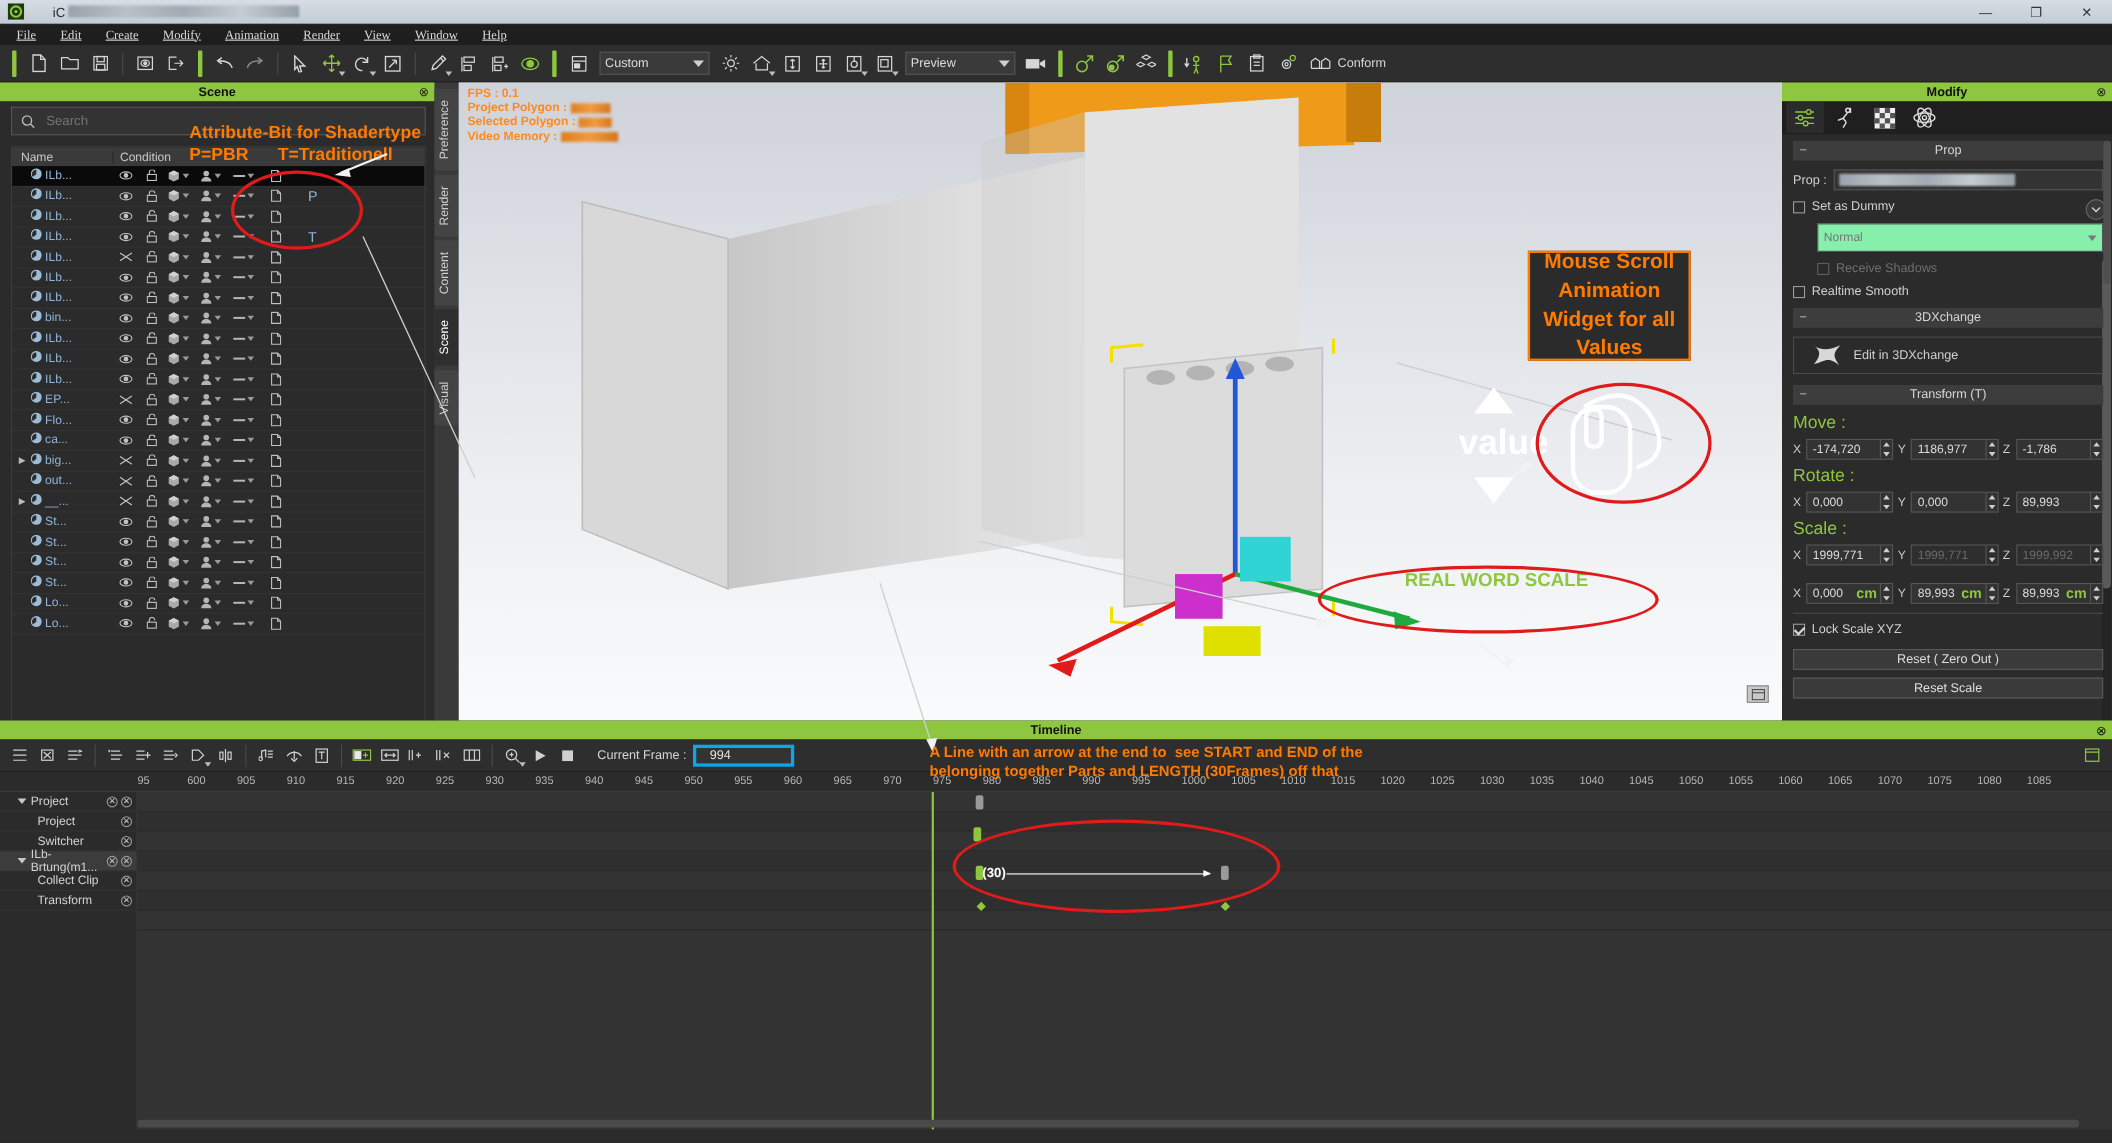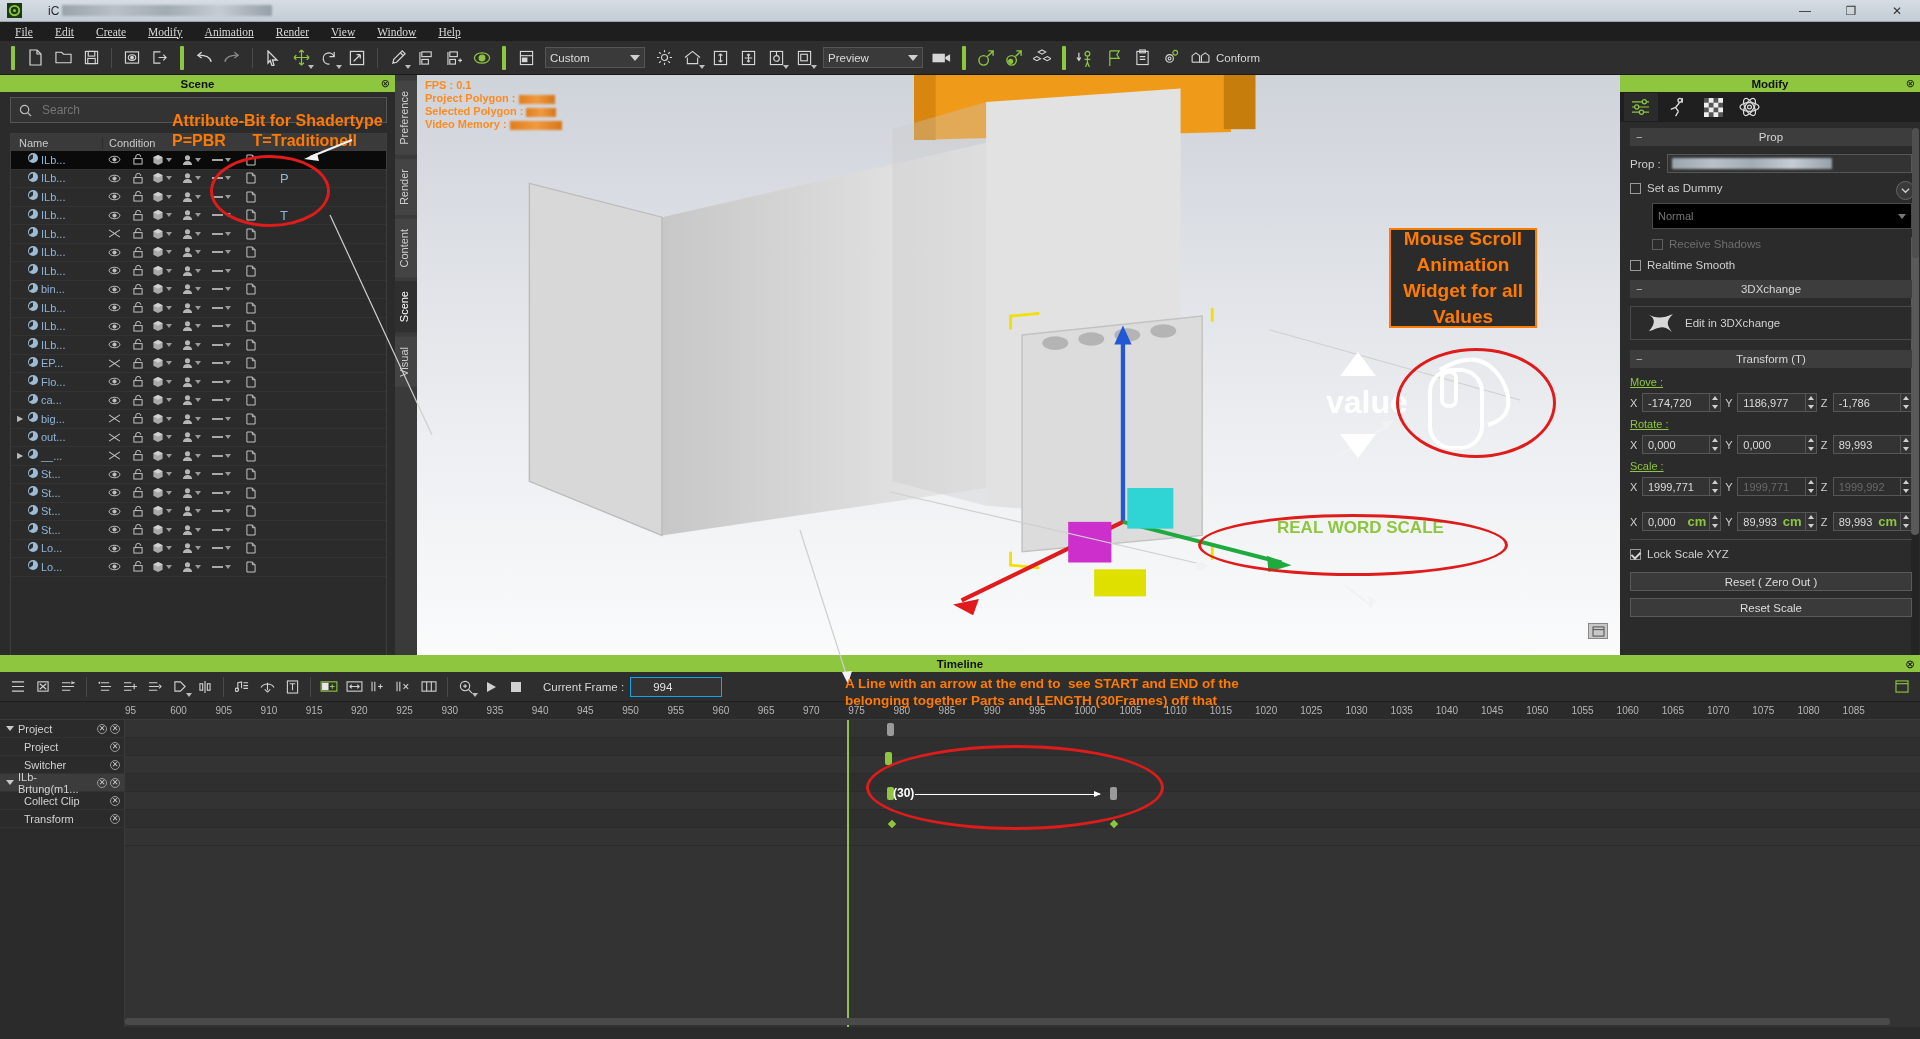--- a/index.html
+++ b/index.html
@@ -114,26 +114,26 @@
   .sec-head .mn{position:absolute;left:6px;color:#bbb;}
   .frow { display:flex; align-items:center; gap:6px; font-size:11.5px; color:#cfcfcf; margin-bottom:9px;}
   .lbl { color:#cfcfcf; font-size:11.5px;}
   .txtin { flex:1; height:19px; background:#333; border:1px solid #565656; color:#ddd; font-size:11px;
     display:flex; align-items:center; padding:0 4px;}
   .cbx { width:11px;height:11px;border:1px solid #9a9a9a; background:#2b2b2b; display:inline-block;
     position:relative; }
   .cbx.on:after{content:"";position:absolute;left:2px;top:0px;width:4px;height:7px;border:solid #d8d8d8;
     border-width:0 2px 2px 0;transform:rotate(45deg);}
   .dim { color:#6e6e6e; }
-  .selbox{height:19px;background:#000000;border:1px solid #4a4a4a;display:flex;align-items:center;
+  .selbox{height:19px;background:#86efac;border:1px solid #4a4a4a;display:flex;align-items:center;
      padding:12px 5px;font-size:11px;color:#777;}
   .selbox .ar{margin-left:auto;width:0;height:0;border-left:4px solid transparent;border-right:4px solid transparent;border-top:5px solid #777;}
   .xbtn{height:34px;border:1px solid #4a4a4a;display:flex;align-items:center;gap:10px;padding:0 14px;
      font-size:11.5px;color:#d0d0d0;margin-bottom:10px;}
-  .grn { color:#8ec63f; font-size:11px;text-decoration:underline;}
+  .grn { color:#8ec63f; font-size:16px;}
   .spin-row{display:flex;align-items:center;gap:4px;margin-bottom:6px;}
   .ax{width:8px;font-size:11px;color:#cfcfcf;}
   .spin{flex:1;height:19px;background:#333;border:1px solid #565656;display:flex;align-items:center;}
   .spin .v{flex:1;font-size:11px;color:#dcdcdc;padding-left:5px;}
   .spin.dis{background:#2e2e2e;}
   .spin.dis .v{color:#6a6a6a;}
   .stepper{width:11px;height:17px;display:flex;flex-direction:column;border-left:1px solid #565656;}
   .stepper i{flex:1;display:flex;align-items:center;justify-content:center;}
   .up{width:0;height:0;border-left:3px solid transparent;border-right:3px solid transparent;border-bottom:4px solid #cfcfcf;}
   .dn{width:0;height:0;border-left:3px solid transparent;border-right:3px solid transparent;border-top:4px solid #cfcfcf;}
@@ -146,28 +146,28 @@
   
   .timeline { position:absolute; top:655px; left:0; right:0; bottom:12px; background:#2b2b2b;
      display:flex; flex-direction:column;}
   .tl-head { height:17px; background:#8ec63f; color:#111; font-size:11.5px; font-weight:bold;
      display:flex; align-items:center; justify-content:center; position:relative;}
   .tl-head .x{position:absolute;right:5px;font-weight:normal;}
   .tl-toolbar{height:30px;background:#2e2e2e;display:flex;align-items:center;gap:1px;padding:0 6px;
      border-bottom:1px solid #1f1f1f;}
   .tbtn2{width:24px;height:24px;display:flex;align-items:center;justify-content:center;color:#d0d0d0;position:relative;}
   .cf{display:flex;align-items:center;gap:6px;margin-left:14px;font-size:11.5px;color:#d6d6d6;}
-  .cf .fld{width:92px;height:20px;background:#333;border:1px solid #0ea5e9;display:flex;align-items:center;
-     padding-left:22px;font-size:11.5px;color:#e2e2e2;}
+  .cf .fld{width:92px;height:20px;background:#333;border:3px solid #0ea5e9;display:flex;align-items:center;
+     padding-left:12px;font-size:11.5px;color:#e2e2e2;}
   .tl-ruler{height:18px;background:#2b2b2b;position:relative;border-bottom:1px solid #3a3a3a;}
   .tl-ruler .tk{position:absolute;top:3px;font-size:10px;color:#b6b6b6;}
   .tl-main{flex:1;display:flex;position:relative;overflow:hidden;}
   .tl-left{width:125px;background:#2b2b2b;border-right:1px solid #3a3a3a;}
   .tl-trackrow{height:18px;display:flex;align-items:center;font-size:11px;color:#d2d2d2;
-     border-bottom:1px solid #333;padding-left:6px;gap:4px;}
+     border-bottom:1px solid #333;padding-left:16px;gap:4px;}
   .tl-trackrow.hl{background:#3c3c3c;}
   .tl-trackrow .ic{margin-left:auto;display:flex;gap:3px;padding-right:4px;}
   .dotx{width:10px;height:10px;border-radius:50%;border:1px solid #9a9a9a;display:flex;align-items:center;
      justify-content:center;font-size:8px;color:#ccc;}
   .tl-right{flex:1;position:relative;background:#333;}
   .tl-lane{height:18px;border-bottom:1px solid #2b2b2b;background:#333;}
   .tl-lane.alt{background:#2f2f2f;}
   .playhead{position:absolute;top:0;bottom:0;width:2px;background:#8ec63f;}
   .clipbar{position:absolute;height:13px;width:7px;background:#9a9a9a;border-radius:2px;}
   .clipbar.g{background:#8ec63f;}

